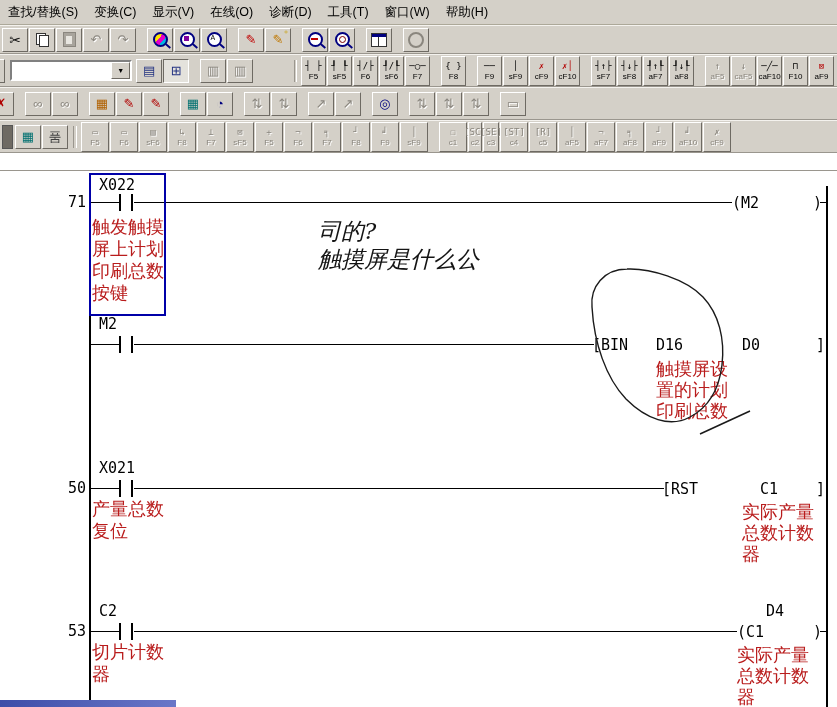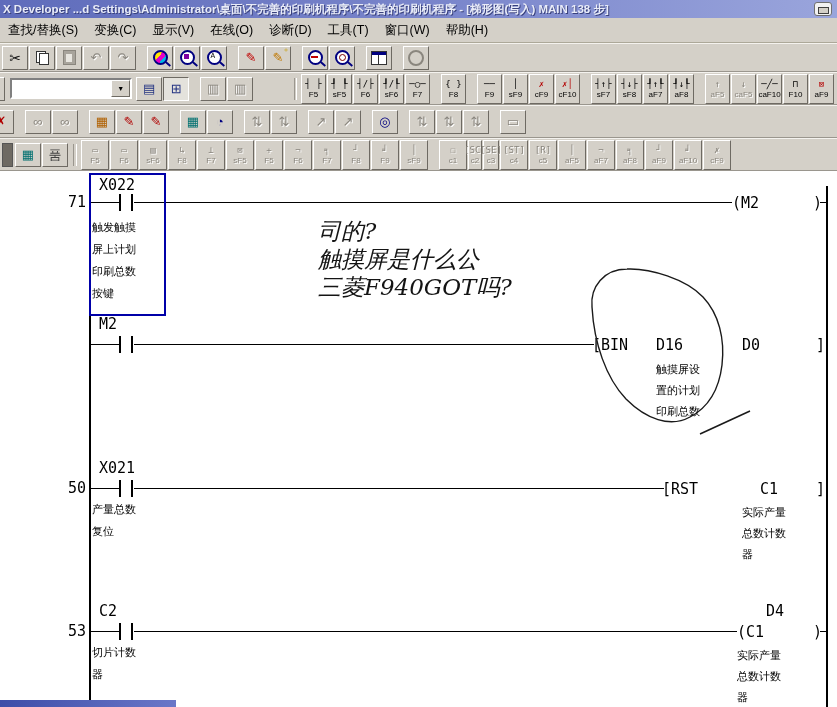--- a/index.html
+++ b/index.html
@@ -74,40 +74,34 @@
   
   .ladder{position:absolute;left:0;top:170px;width:837px;height:537px;background:#fff;
           border-top:1px solid #9a968e;overflow:hidden;}
   .rail{position:absolute;width:2px;top:15px;height:522px;background:#000;}
   .hline{position:absolute;height:1px;background:#000;}
   .vbar{position:absolute;width:2px;height:17px;background:#000;}
   .dev{position:absolute;font-family:"DejaVu Sans Mono",monospace;font-size:15px;color:#000;white-space:pre;}
   .devlab{width:56px;text-align:left;}
   .stepnum{position:absolute;font-family:"DejaVu Sans Mono",monospace;font-size:15px;color:#000;
            width:30px;text-align:right;}
-  .cmt{position:absolute;color:#000000;font-size:11px;line-height:21px;white-space:nowrap;}
+  .cmt{position:absolute;color:#b91c1c;font-size:18px;line-height:21px;white-space:nowrap;}
   .cmt.w{line-height:22px;}
   .sel{position:absolute;border:2px solid #0000a8;z-index:3;}
   .annot{position:absolute;font-family:"DejaVu Serif",serif;font-style:italic;font-size:23px;
          line-height:28px;color:#141414;z-index:2;}
   .scribble{position:absolute;left:0;top:0;z-index:4;pointer-events:none;}
   .taskfrag{position:absolute;left:0;top:700px;width:176px;height:7px;
             background:linear-gradient(90deg,#3d4da8,#6a77c8);z-index:6;}
 </style>
 </head>
 <body>
 
 <div class="screen">
 
-  <div class="titlebar">
-    <span>X Developer ...d Settings\Administrator\桌面\不完善的印刷机程序\不完善的印刷机程序 - [梯形图(写入)    MAIN    138 步]</span>
-    <button class="title-btn">
-      <span class="min-glyph"></span>
-    </button>
-  </div>
 
   <div class="menubar">
 
   <span class="menu-item">查找/替换(S)</span>
       <span class="menu-item">变换(C)</span>
       <span class="menu-item">显示(V)</span>
       <span class="menu-item">在线(O)</span>
       <span class="menu-item">诊断(D)</span>
       <span class="menu-item">工具(T)</span>
       <span class="menu-item">窗口(W)</span>
@@ -526,21 +520,20 @@
         <div>按键</div>
       </div>
     <div class="dev" style="left:732px;top:23px">(M2</div>
     <div class="dev" style="left:813px;top:23px">)</div>
     <div class="hline" style="left:820px;top:31px;width:7px"></div>
 
     <div class="annot" style="left:318px;top:46px">
 
     <div>司的?</div>
         <div>触摸屏是什么公</div>
-        <div>三菱F940GOT吗?</div>
       </div>
 
     <div class="dev devlab" style="left:99px;top:144px">M2</div>
     <div class="hline" style="left:90px;top:173px;width:30px"></div>
     <div class="vbar" style="left:119px;top:165px"></div>
     <div class="vbar" style="left:131px;top:165px"></div>
     <div class="hline" style="left:134px;top:173px;width:460px"></div>
     <div class="dev" style="left:592px;top:165px">[BIN</div>
     <div class="dev" style="left:656px;top:165px">D16</div>
     <div class="dev" style="left:742px;top:165px">D0</div>

